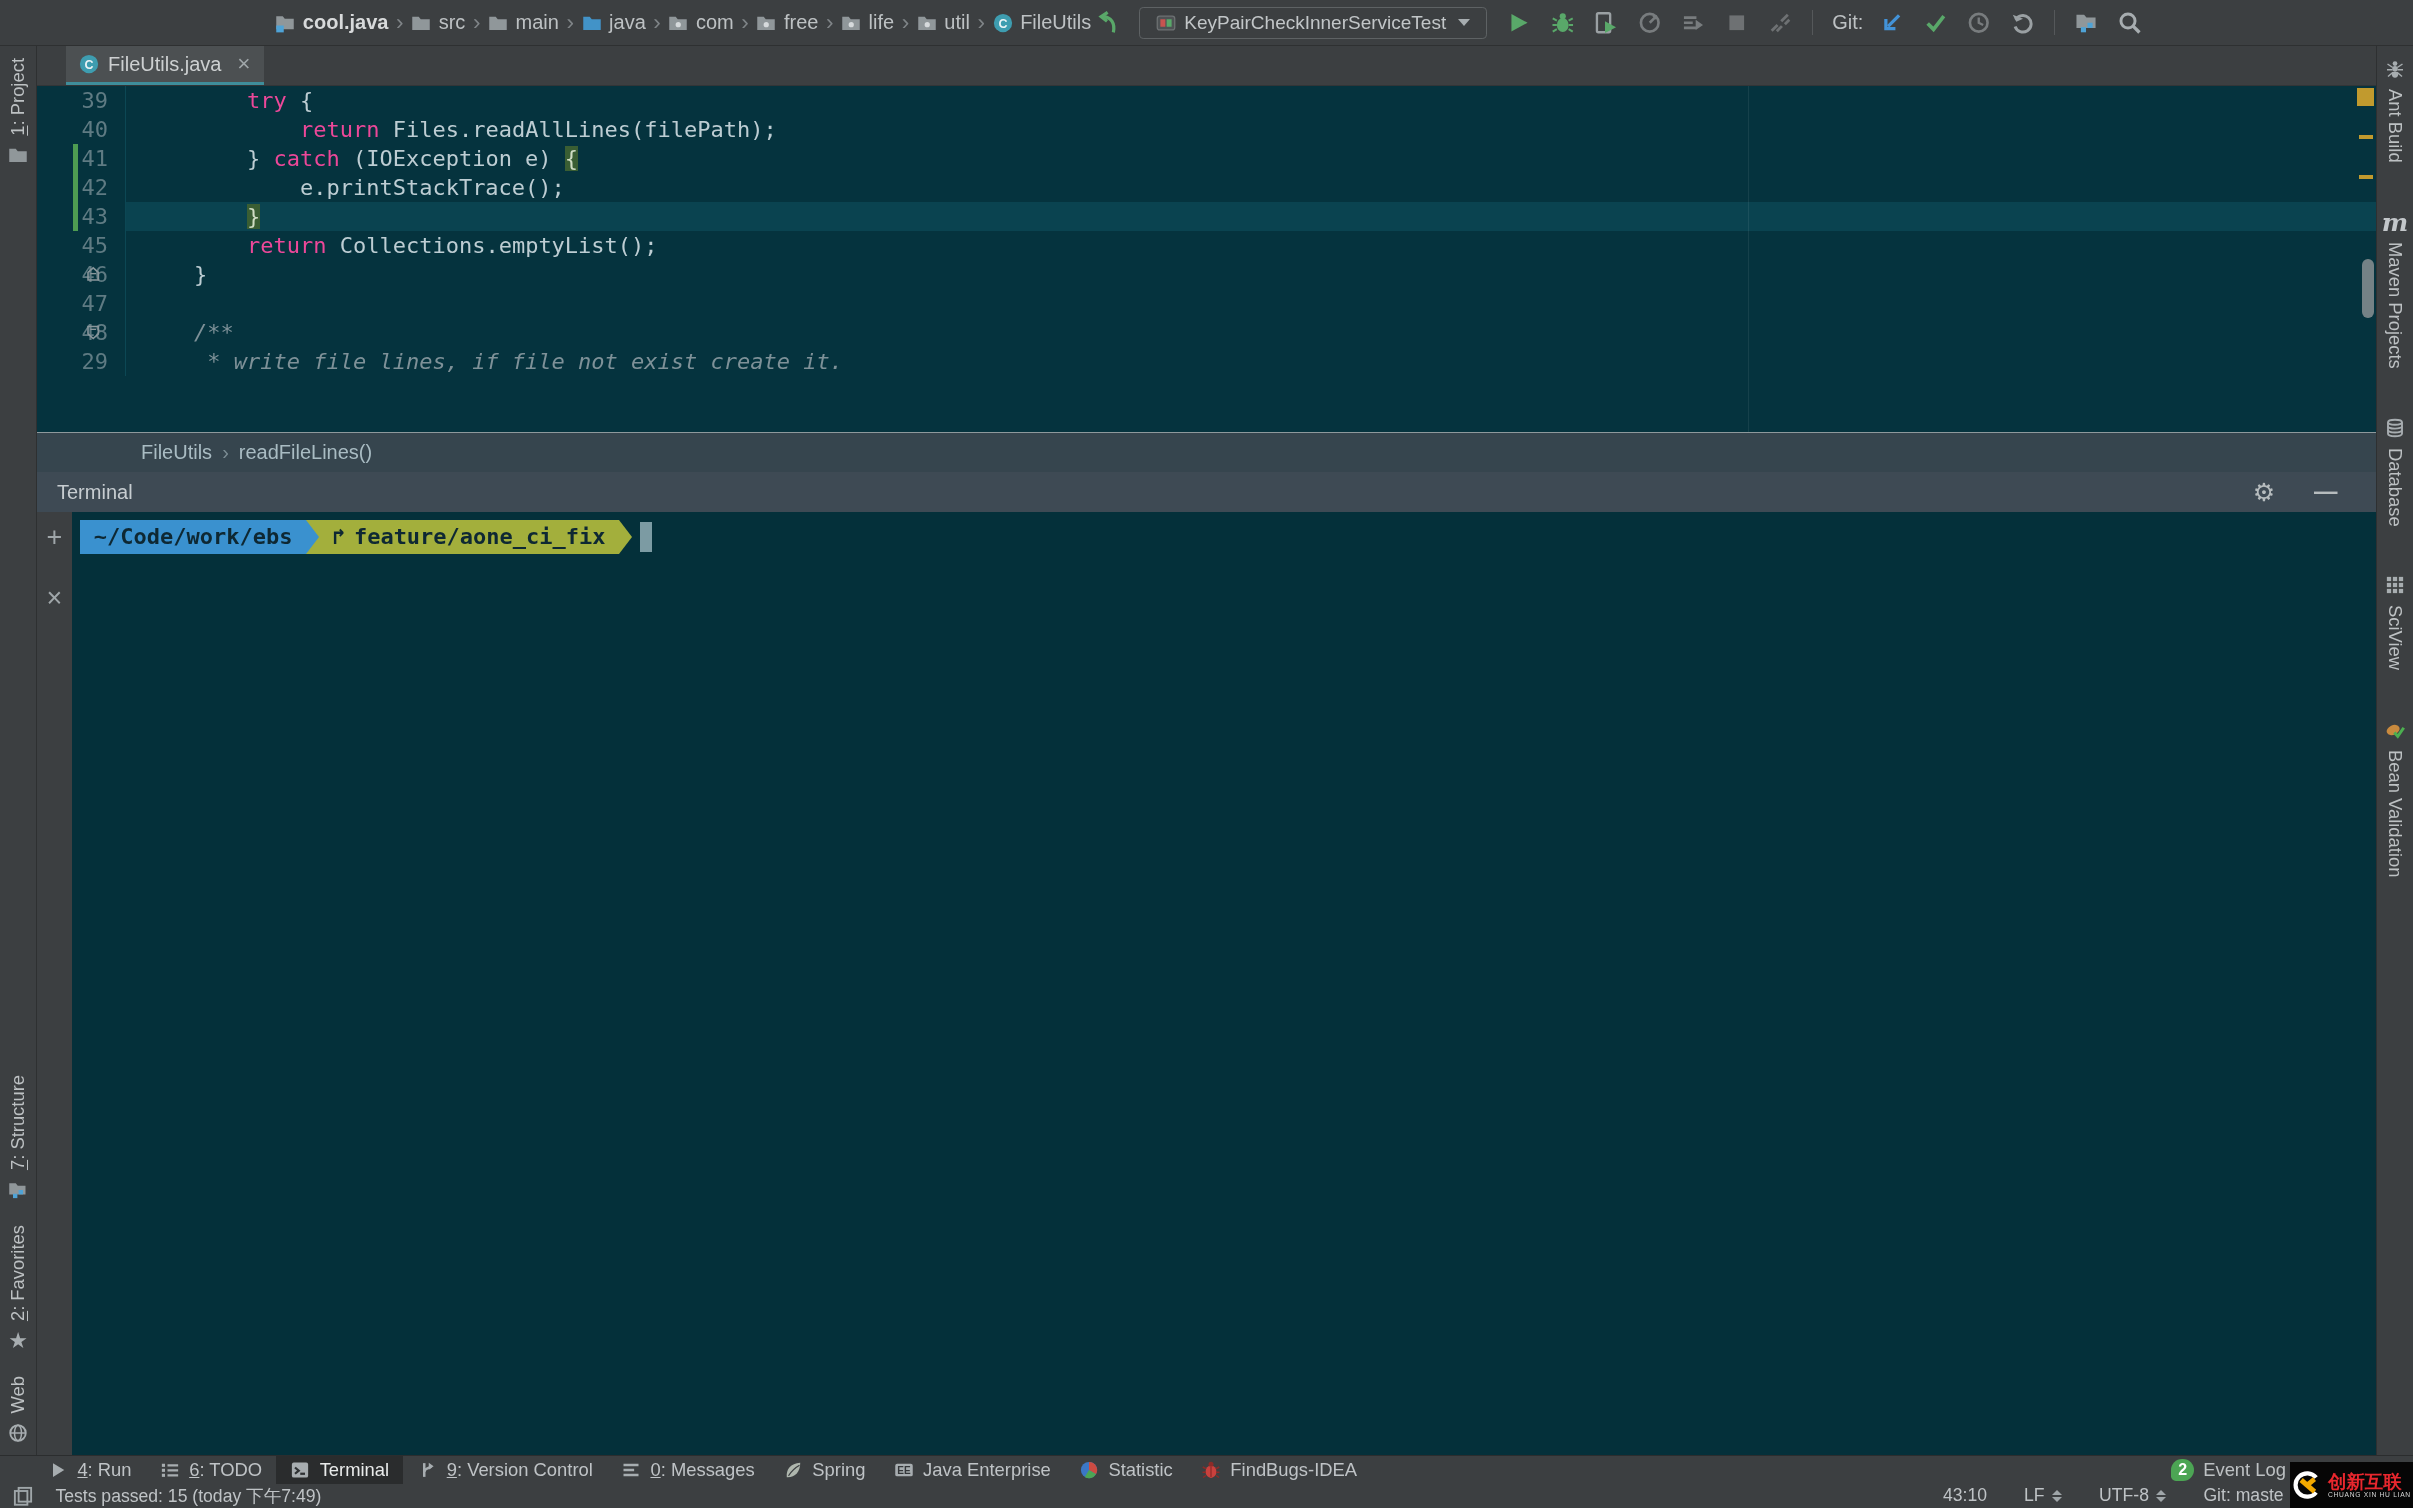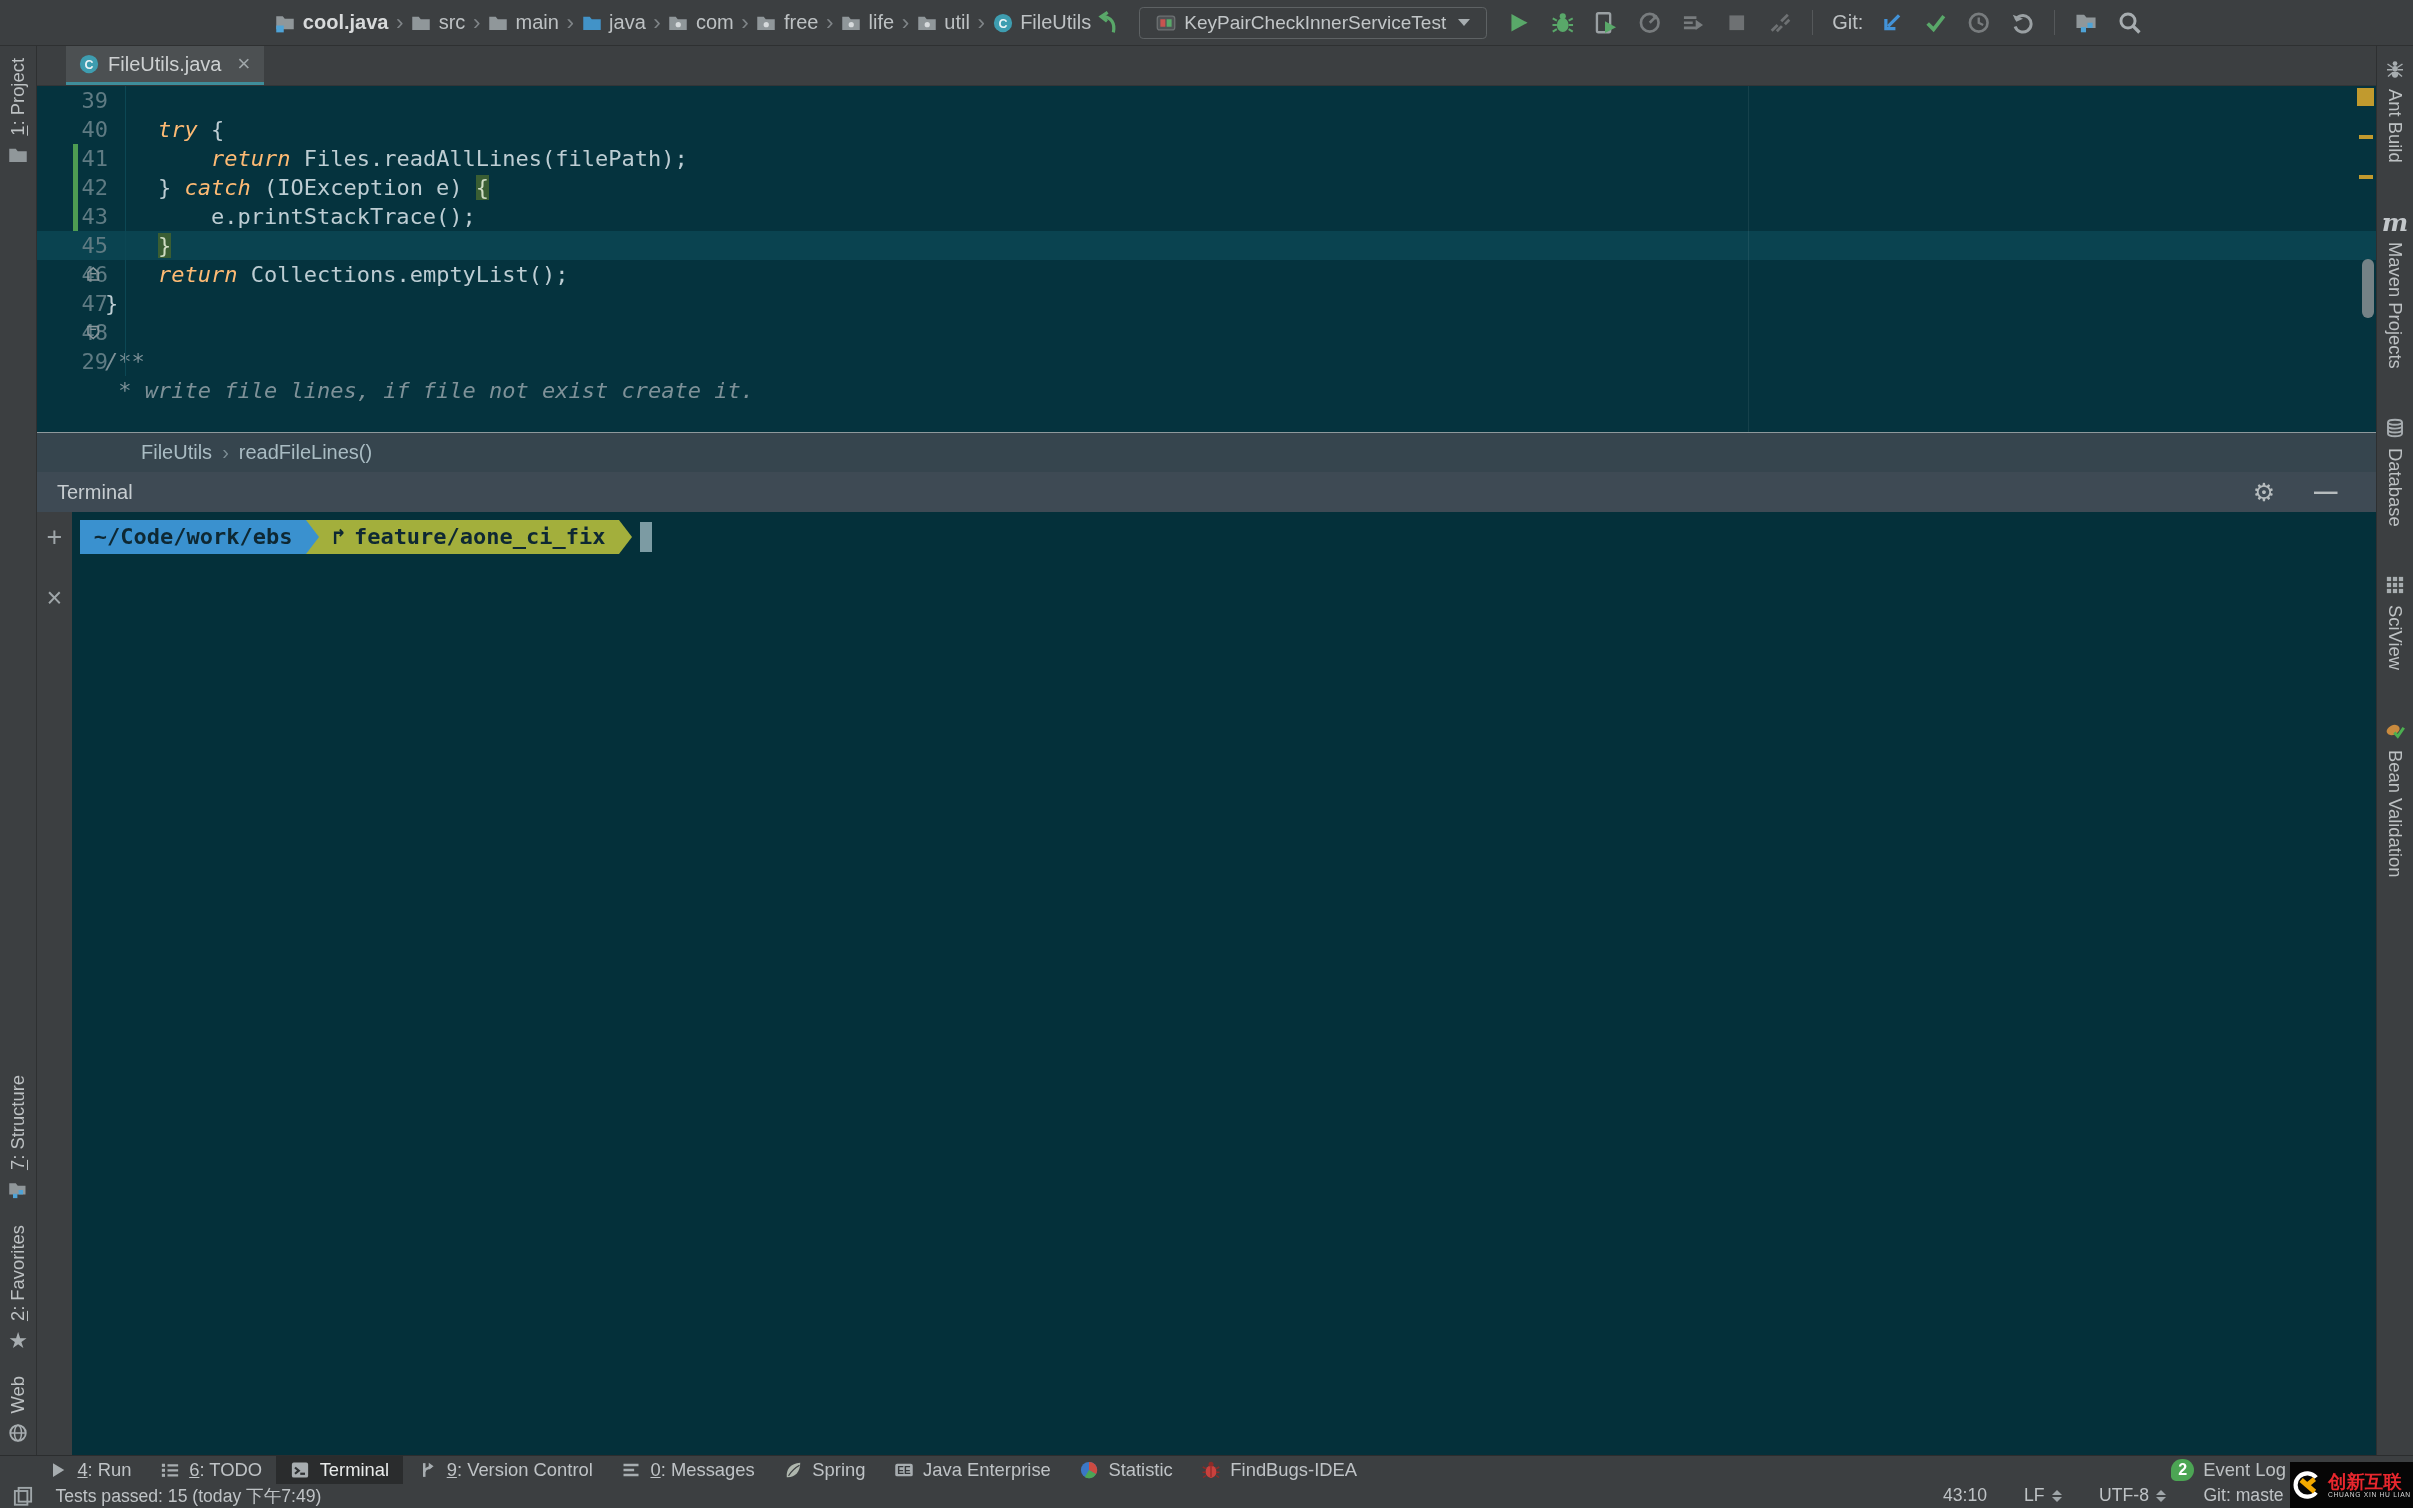--- a/index.html
+++ b/index.html
@@ -38,30 +38,30 @@
   .star-char{font-size:22px;color:#A7ADB0;}
   .center{flex:1;display:flex;flex-direction:column;min-width:0;}
   
   .tabbar{height:40px;display:flex;align-items:stretch;background:#3C3F41;border-bottom:0.8px solid #323537;}
   .tab{display:flex;align-items:center;gap:9.2px;padding:0 13.4px;margin-left:28.5px;background:#4C5052;
        border-bottom:3.4px solid #3F8E9B;font-size:20px;color:#CDD0D1;}
   .tab .close{color:#9FA6A9;font-size:22.6px;margin-left:6.7px;line-height:1;}
   
   .editor{position:relative;height:347px;background:#05333E;border-bottom:1.7px solid #8E999C;
           font-family:"DejaVu Sans Mono",monospace;font-size:22px;overflow:hidden;}
-  .row{display:flex;height:29px;line-height:29px;white-space:pre;flex-direction:column;}
+  .row{display:flex;height:29px;line-height:29px;white-space:pre;}
   .gutter{width:89px;flex:none;position:relative;color:#5F7B83;text-align:right;
           padding-right:17px;border-right:0.8px solid #0C4754;}
   .change{position:absolute;left:36px;width:5px;top:0;bottom:0;background:#4E9C52;}
   .fold{position:absolute;left:47px;top:5px;width:18.4px;height:18.4px;}
   .fold svg{width:100%;height:100%;display:block;}
   .code{flex:1;padding-left:15px;color:#BDCDD3;}
   .row.cur .code{background:#0A4350;}
   .tk-p{color:#BDCDD3;}
-  .tk-k{color:#fdba74;font-style:italic;}
+  .tk-k{color:#ec4899;}
   .tk-c{color:#7E9198;font-style:italic;}
   .tk-b{background:#3A5E33;color:#CFDCC3;}
   .margin-guide{position:absolute;left:1711px;top:0;bottom:0;width:0.8px;background:rgba(255,255,255,0.07);}
   .stripe{position:absolute;background:#C19A2E;}
   .sb-thumb{position:absolute;left:2325px;top:173px;width:11.7px;height:59px;border-radius:5.9px;
             background:#8A9193;opacity:.85;}
   
   .editor-crumbs{height:39px;background:#36454E;display:flex;align-items:center;
                  padding-left:104px;font-size:20px;color:#A9BCC3;}
   .editor-crumbs .sep{font-size:20px;color:#7C8D94;margin:0 10px;}

